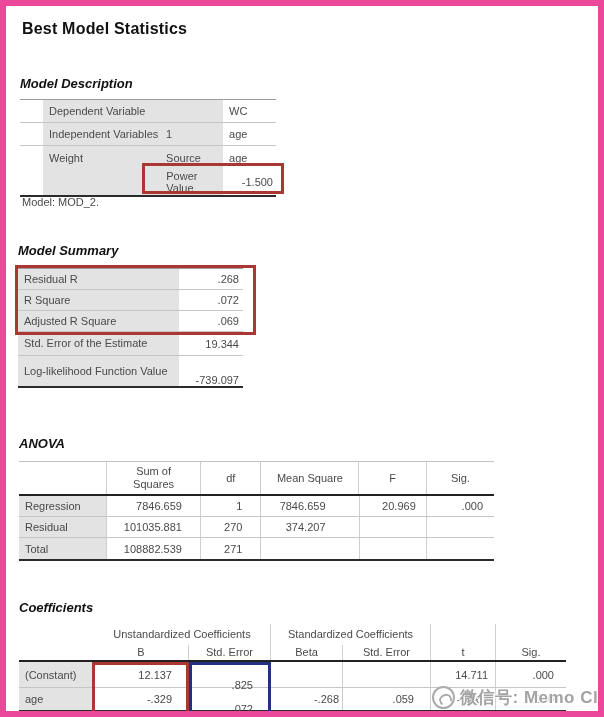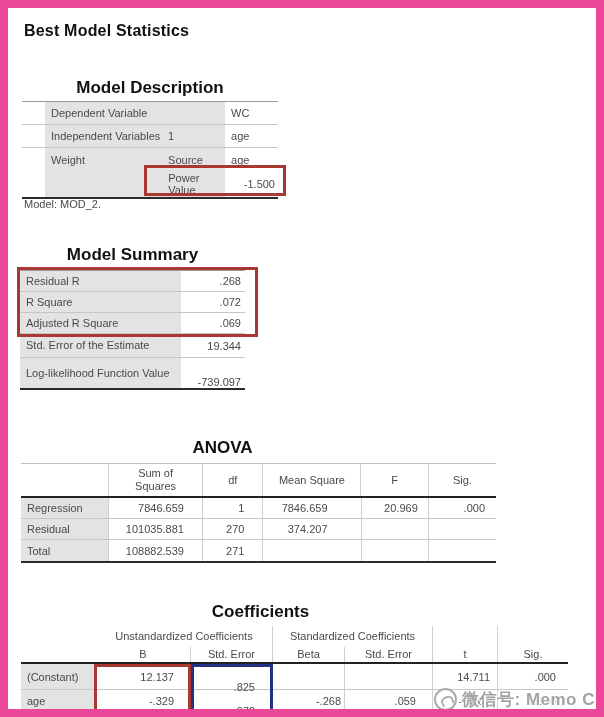--- a/index.html
+++ b/index.html
@@ -1,28 +1,29 @@
 <!DOCTYPE html>
 <html><head>
 <meta charset="utf-8">
 <style>
   * { margin:0; padding:0; box-sizing:border-box; }
   html,body { background:#ffffff; }
   body { font-family:"Liberation Sans","DejaVu Sans",sans-serif; }
   #screen {
     position:relative; width:604px; height:717px;
-    background:#fff; border:8px solid #ec4899; overflow:hidden;
+    background:#fff; border:6px solid #ec4899; overflow:hidden;
   }
   .main-title {
     position:absolute; left:16px; top:14px;
     font-size:16px; font-weight:bold; color:#111; letter-spacing:.2px;
   }
   .tbl-title {
-    position:absolute; font-size:17px; font-weight:bold; color:#111;
-    text-align:center;
+    position:absolute; font-size:13px; font-weight:bold; color:#111;
+    text-align:left;
+    font-style:italic;
   }
   
   .stbl { position:absolute; border-top:1px solid #9b9b9b; border-bottom:2px solid #2b2b2b; background:#fff; }
   .trow { display:flex; align-items:center; }
   .sep  { border-bottom:1px solid #c6c6c6; }
   .gray { background:#e3e3e3; }
   .cell { font-size:11px; color:#4a4a4a; height:100%; display:flex; align-items:center; }
   .cl   { justify-content:flex-start; padding-left:6px; }
   .cr   { justify-content:flex-end; }
   .cc   { justify-content:center; text-align:center; }

